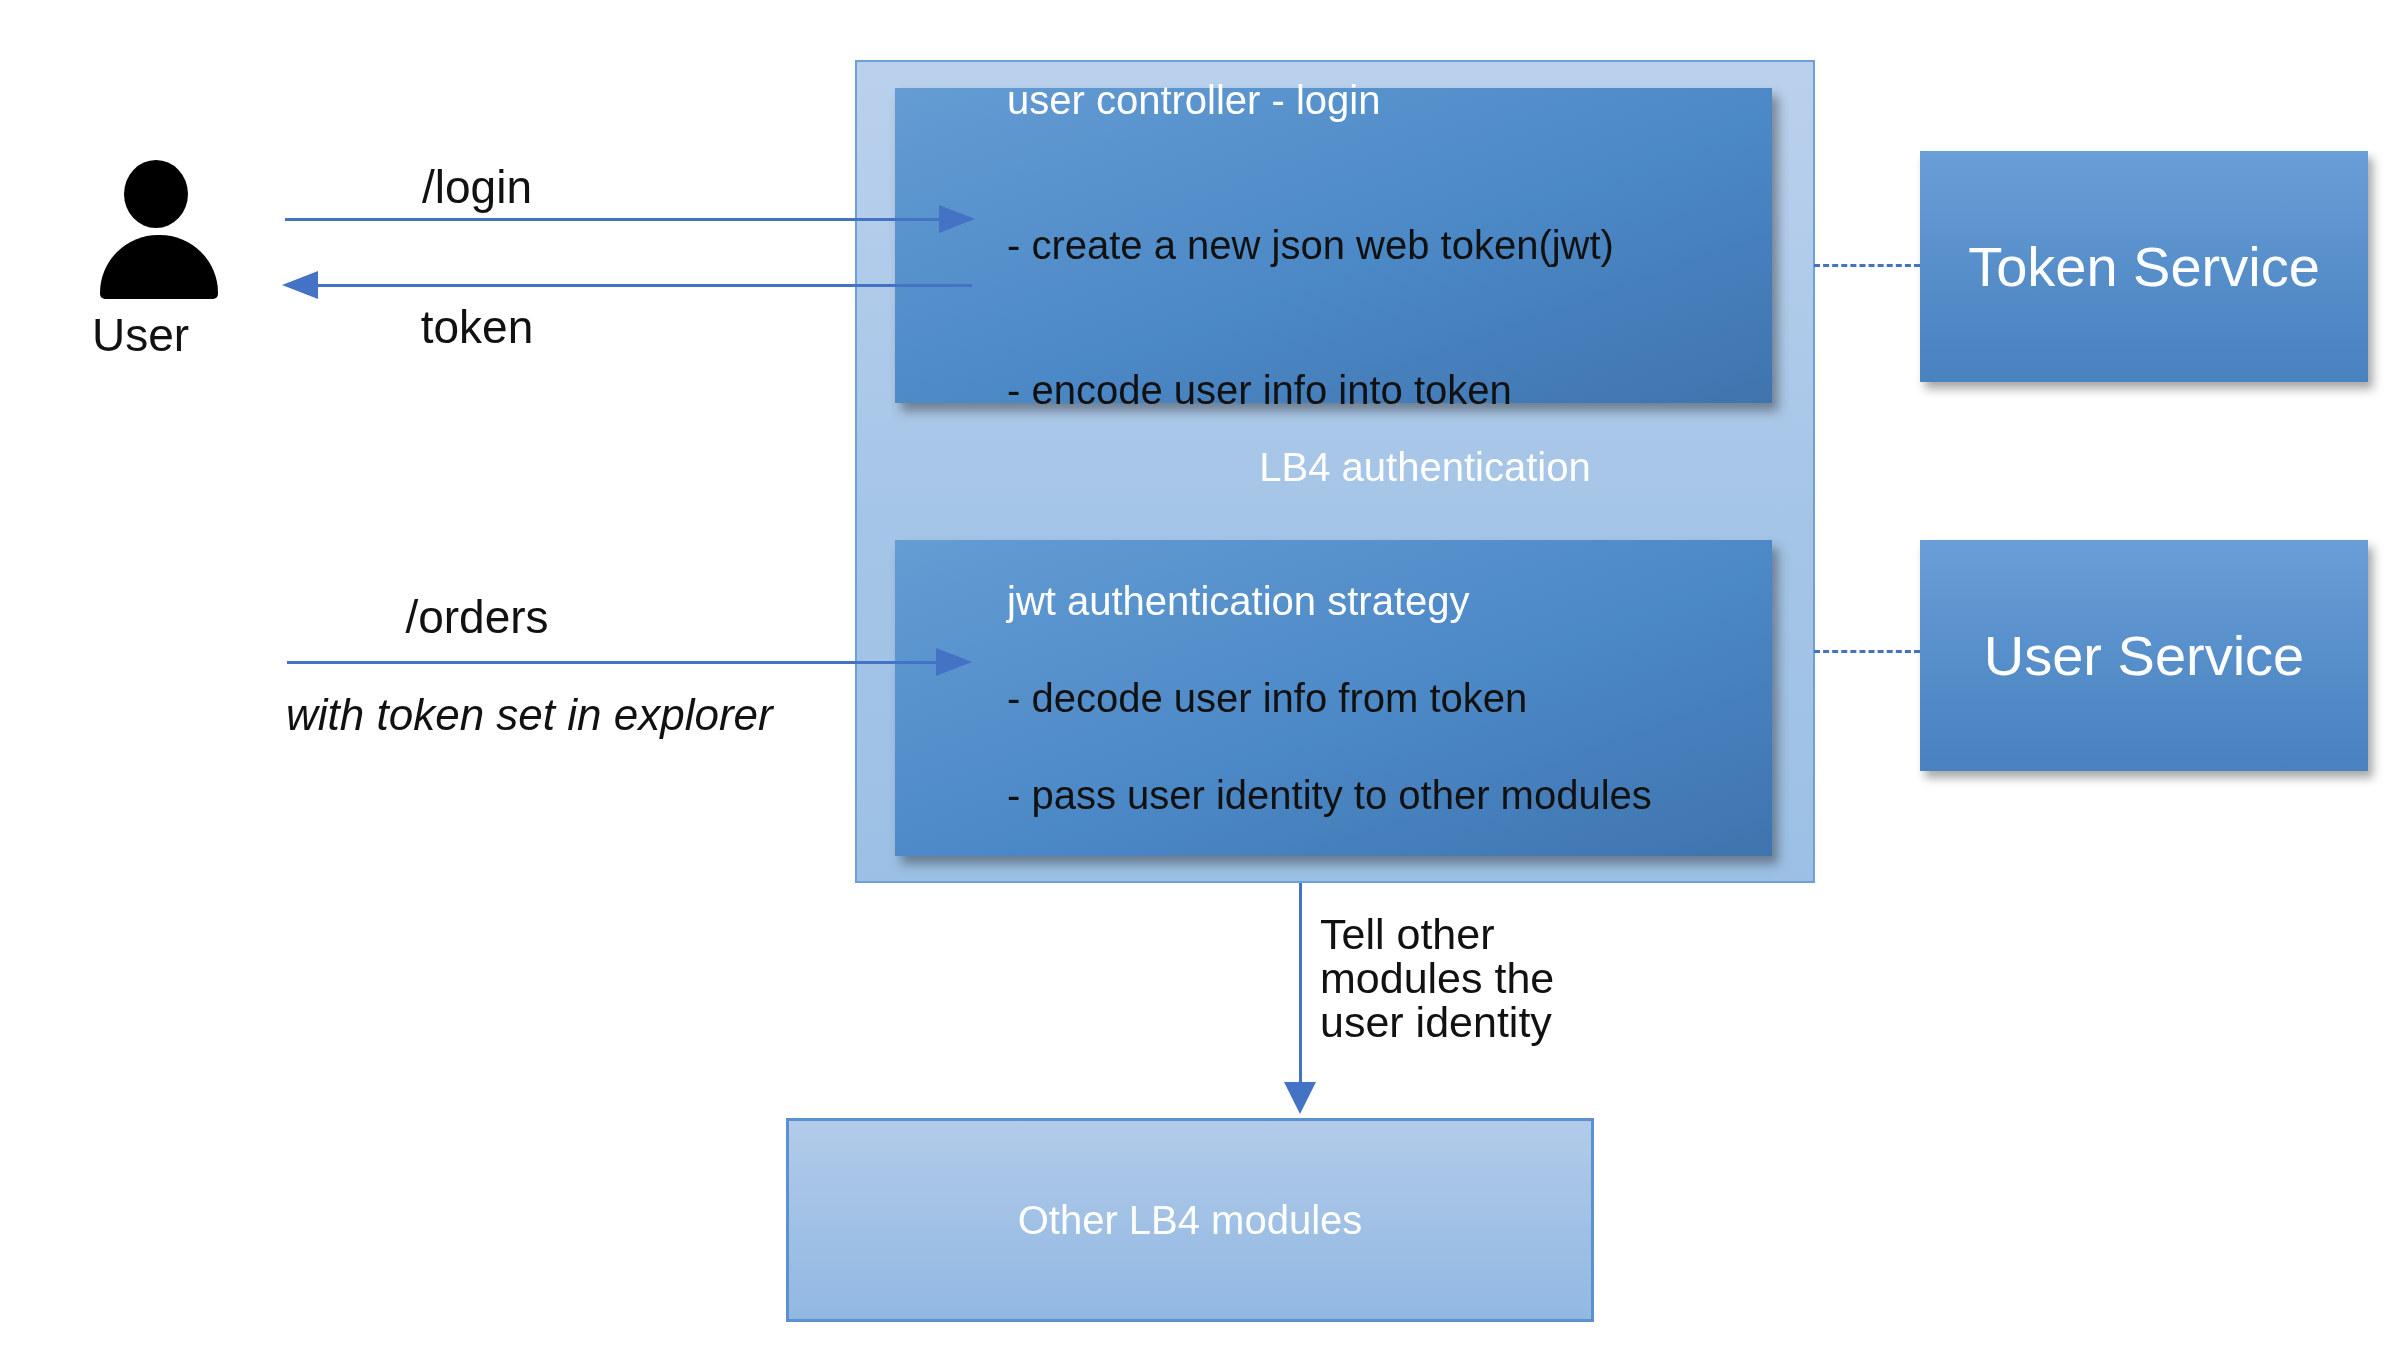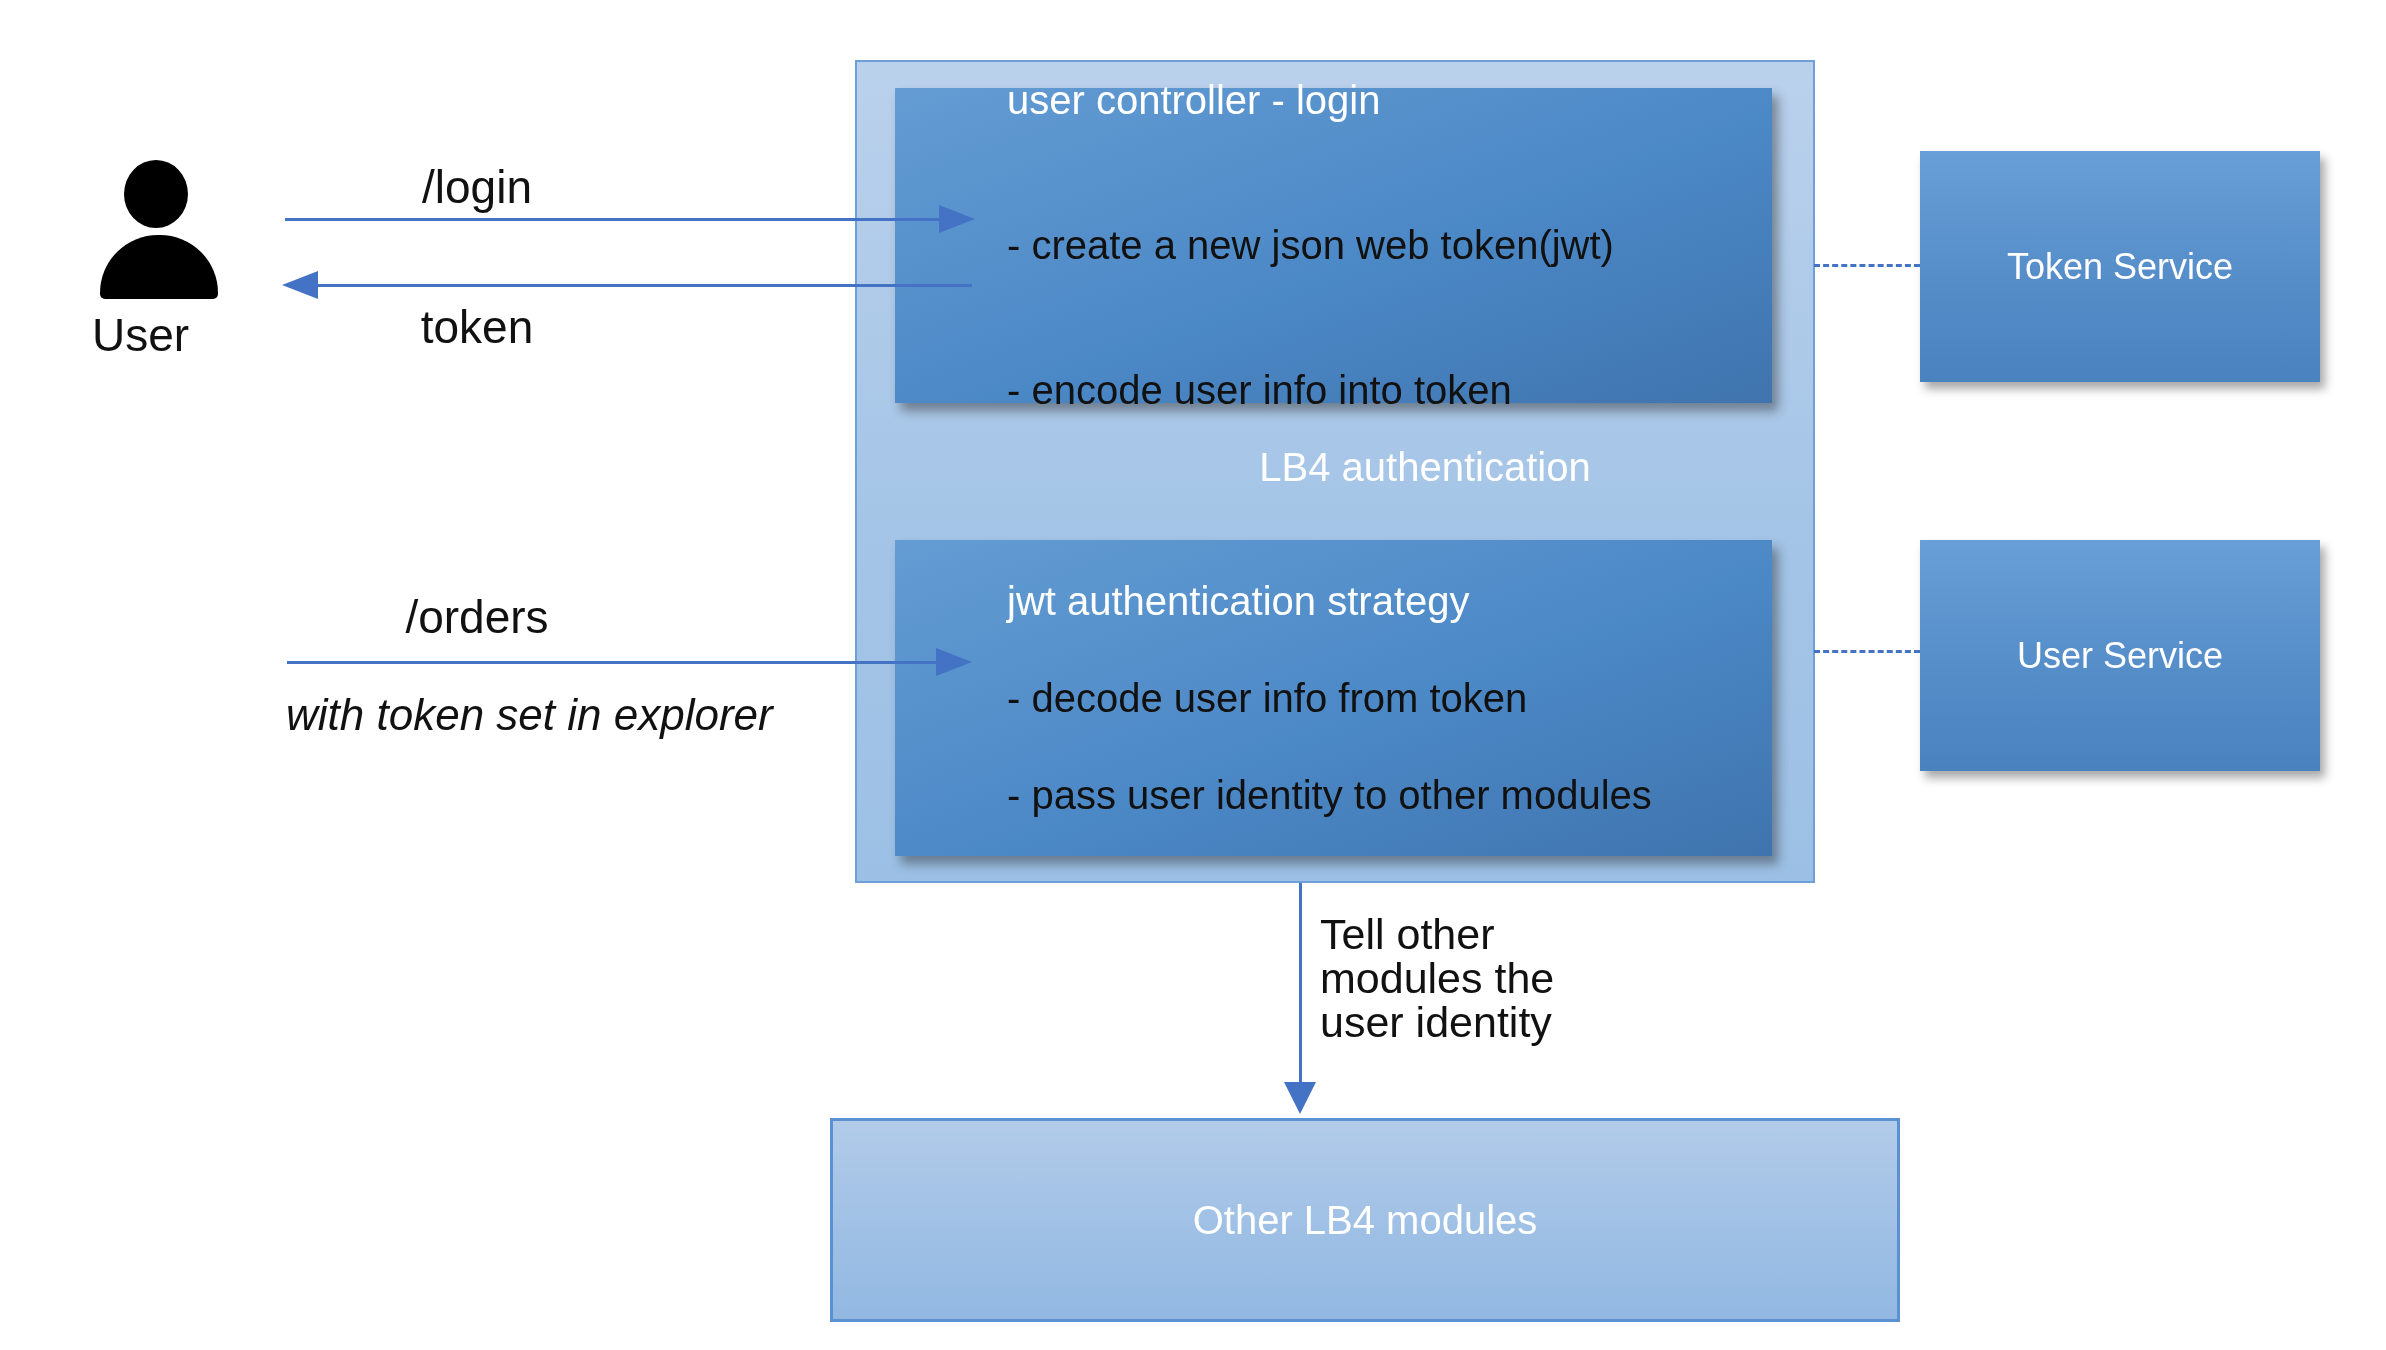--- a/index.html
+++ b/index.html
@@ -100,34 +100,34 @@
     font-size: 40px; line-height: 57px;
     z-index: 2;
   }
   .box-upper { top: 88px;  height: 315px; gap: 48px; }
   .box-lower { top: 540px; height: 316px; }
   .inner-title  { color: #ffffff; }
   .inner-bullet { color: #111111; margin-top: 40px; }
 
   
   .service-box {
-    position: absolute; left: 1920px; width: 400px; height: 231px;
+    position: absolute; left: 1920px; width: 448px; height: 231px;
     background: linear-gradient(180deg, #689fd8 0%, #548cc8 60%, #4a82c0 100%);
     box-shadow: 5px 7px 9px rgba(40, 40, 40, 0.40);
     display: flex; align-items: center; justify-content: center;
-    font-size: 36px; color: #ffffff;
+    font-size: 56px; color: #ffffff;
     z-index: 2;
   }
   .svc-token { top: 151px; }
   .svc-user  { top: 540px; }
 
   
   .bottom-box {
-    position: absolute; left: 830px; top: 1118px;
-    width: 1070px; height: 204px;
+    position: absolute; left: 786px; top: 1118px;
+    width: 808px; height: 204px;
     background: linear-gradient(180deg, #b2cbe9 0%, #9fc0e5 55%, #92b8e2 100%);
     border: 3px solid #5b91d0;
     box-sizing: border-box;
     display: flex; align-items: center; justify-content: center;
     font-size: 40px; color: #ffffff;
     z-index: 2;
   }
 </style>
 </head>
 <body>

